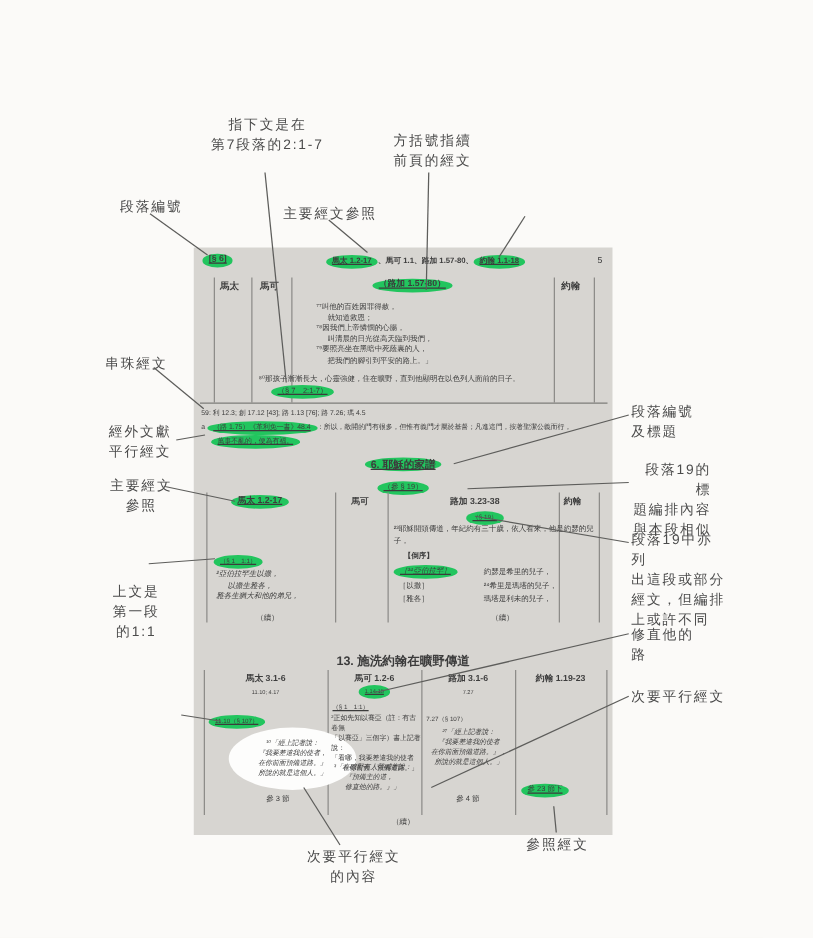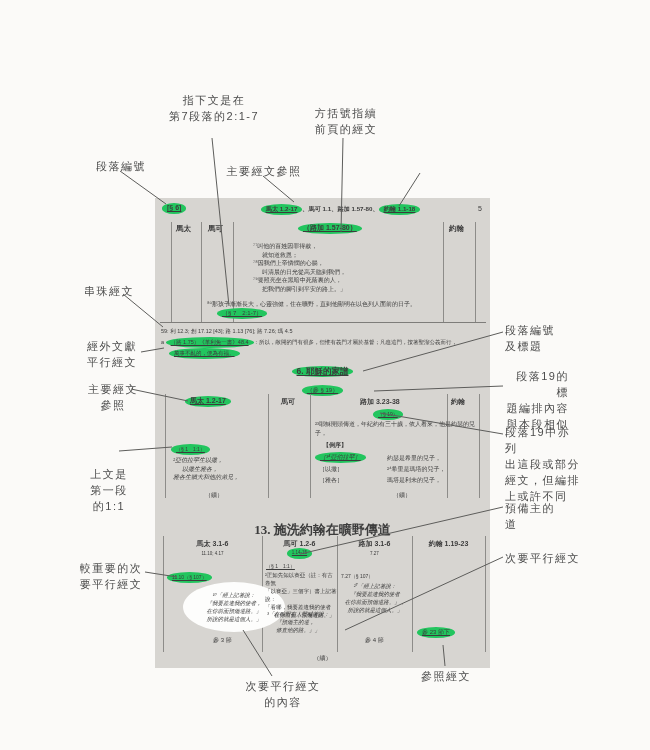--- a/index.html
+++ b/index.html
@@ -57,33 +57,31 @@
 前頁的經文</div>
 
   <div class="callout" style="left:84px;top:283px;width:50px;">串珠經文</div>
   <div class="callout" style="left:84px;top:338px;width:56px;">經外文獻
 平行經文</div>
   <div class="callout" style="left:88px;top:381px;width:50px;">主要經文
 參照</div>
   <div class="callout" style="left:88px;top:438px;width:42px;margin-top:28px;">上文是
 第一段
 的1:1</div>
-  <div class="callout" style="left:78px;top:560px;width:66px;">較重要的次
-要平行經文</div>
 
   <div class="callout" style="left:505px;top:322px;width:56px;text-align:left;">段落編號
 及標題</div>
   <div class="callout" style="left:505px;top:368px;width:64px;text-align:right;">段落19的標
 題編排內容
 與本段相似</div>
   <div class="callout" style="left:505px;top:424px;width:76px;text-align:left;">段落19中亦列
 出這段或部分
 經文，但編排
 上或許不同</div>
-  <div class="callout" style="left:505px;top:500px;width:52px;text-align:left;">預備主的道</div>
+  <div class="callout" style="left:505px;top:500px;width:52px;text-align:left;">修直他的路</div>
   <div class="callout" style="left:505px;top:550px;width:76px;text-align:left;">次要平行經文</div>
 
   <div class="callout" style="left:240px;top:678px;width:86px;">次要平行經文
 的內容</div>
   <div class="callout" style="left:420px;top:668px;width:52px;">參照經文</div>
 
   <div class="graybox">
 
     <div class="gb gbb" style="left:7px;top:5px;font-size:7px;"><span class="oval">[§ 6]</span></div>
     <div class="gb" style="left:60px;right:24px;top:6px;text-align:center;font-size:6.2px;font-weight:700;">
@@ -148,21 +146,21 @@
     <div class="gb" style="left:160px;top:222px;width:168px;">²³耶穌開頭傳道，年紀約有三十歲，依人看來，他是約瑟的兒子，</div>
     <div class="gb gbb" style="left:168px;top:243px;">【倒序】</div>
     <div class="gb quote" style="left:160px;top:254px;"><span class="oval">［³⁴亞伯拉罕］</span></div>
     <div class="gb" style="left:232px;top:256px;">約瑟是希里的兒子，</div>
     <div class="gb" style="left:164px;top:267px;">［以撒］</div>
     <div class="gb" style="left:232px;top:267px;">²⁴希里是瑪塔的兒子，</div>
     <div class="gb" style="left:164px;top:278px;">［雅各］</div>
     <div class="gb" style="left:232px;top:278px;">瑪塔是利未的兒子，</div>
     <div class="gb" style="left:238px;top:293px;font-size:6px;">（續）</div>
 
-    <div class="gb gbb ctr" style="left:0;right:0;top:328px;font-size:13px;font-family:Liberation Serif, serif;">13. 施洗約翰在曠野傳道</div>
+    <div class="gb gbb ctr" style="left:0;right:0;top:328px;font-size:10px;">13. 施洗約翰在曠野傳道</div>
 
     <div class="gb gbb ctr" style="left:8px;top:342px;width:99px;font-size:7px;">馬太 3.1-6</div>
     <div class="gb ctr" style="left:8px;top:352px;width:99px;font-size:4.5px;">11.10; 4.17</div>
     <div class="gb gbb ctr" style="left:107px;top:342px;width:75px;font-size:7px;">馬可 1.2-6</div>
     <div class="gb ctr" style="left:107px;top:350px;width:75px;font-size:4.5px;"><span class="oval">1.14-15</span></div>
     <div class="gb gbb ctr" style="left:182px;top:342px;width:75px;font-size:7px;">路加 3.1-6</div>
     <div class="gb ctr" style="left:182px;top:352px;width:75px;font-size:4.5px;">7.27</div>
     <div class="gb gbb ctr" style="left:257px;top:342px;width:73px;font-size:7px;">約翰 1.19-23</div>
 
     <div class="vrule" style="left:8px;top:338px;height:116px;"></div>

